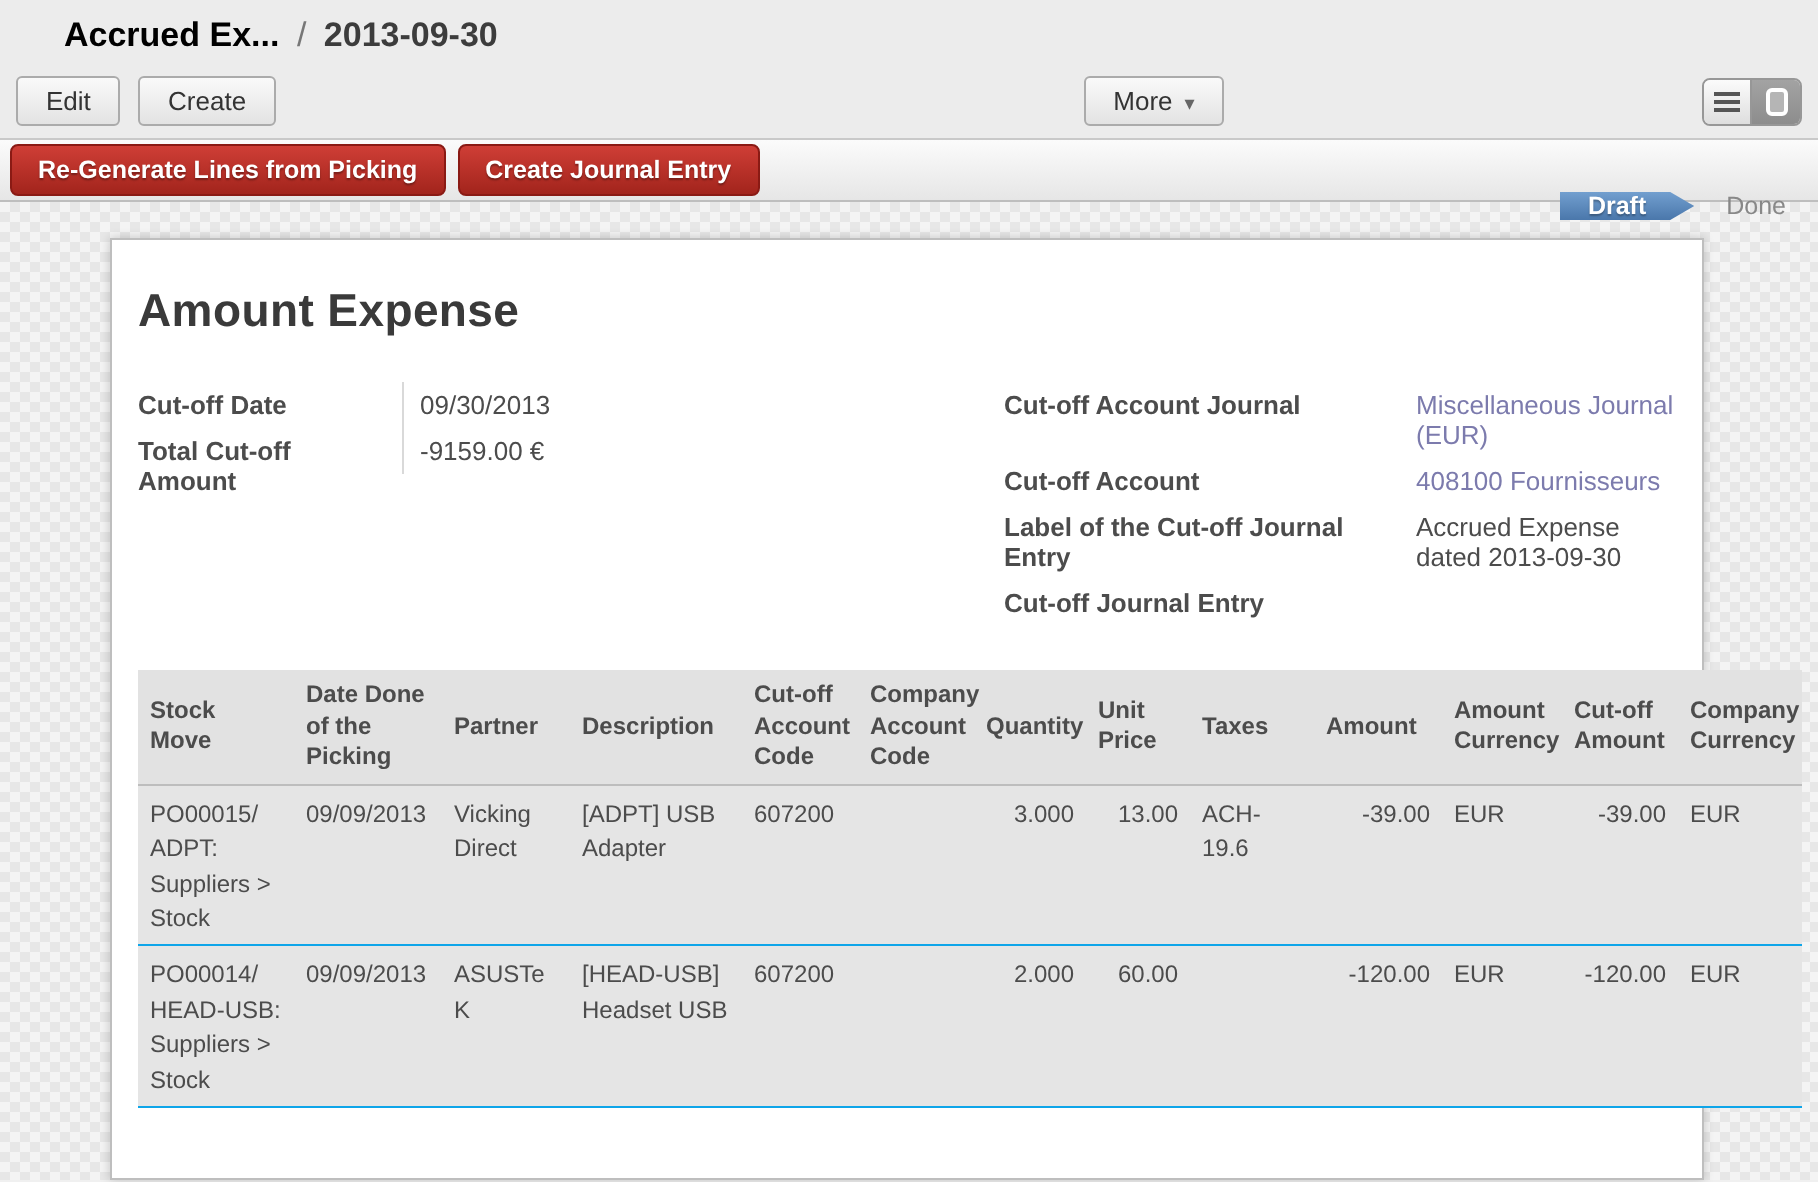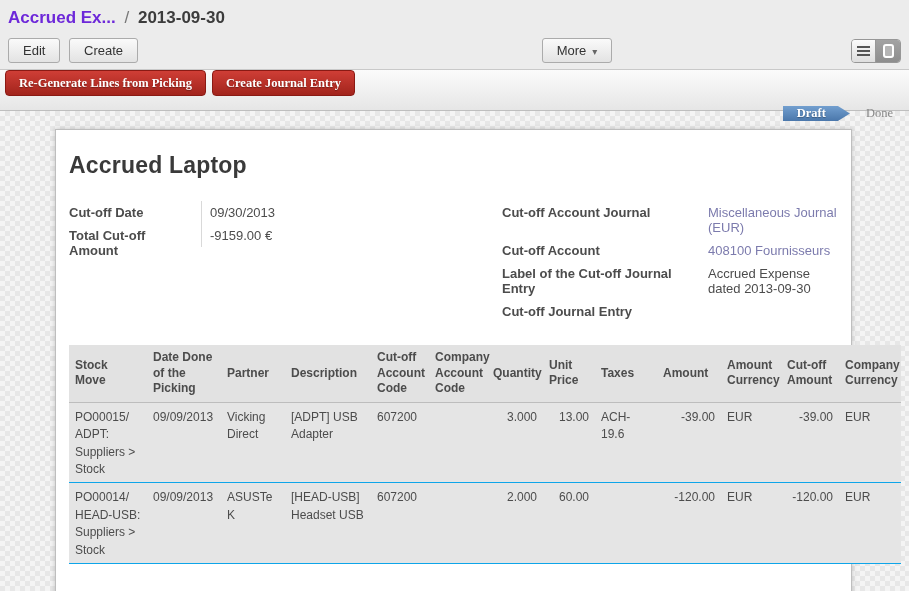--- a/index.html
+++ b/index.html
@@ -4,21 +4,21 @@
 <style>
   * { margin:0; padding:0; box-sizing:border-box; }
   html,body { width:909px; height:591px; overflow:hidden; }
   body {
     font-family:"Liberation Sans","DejaVu Sans",sans-serif;
     color:#4c4c4c; background:#f0f0f0; font-size:13px;
   }
   
   .top { background:#ececec; border-bottom:1px solid #c9c9c9; padding:8px 8px 6px 8px; height:70px; }
   .breadcrumb { font-size:17px; font-weight:bold; margin-bottom:10px; }
-  .breadcrumb a { color:#6d28d9; text-decoration:none; cursor:pointer; }
+  .breadcrumb a { color:#000000; text-decoration:none; cursor:pointer;margin-left:24px; }
   .breadcrumb .sep { color:#777; font-weight:normal; padding:0 4px; }
   .breadcrumb .current { color:#3c3c3c; }
   .control-row { display:flex; align-items:flex-end; }
   .btn {
     font-family:inherit; font-size:13px; color:#333;
     background:linear-gradient(#fafafa,#e3e3e3);
     border:1px solid #ababab; border-radius:3px;
     padding:3px 14px; height:25px; cursor:pointer; margin-right:5px;
   }
   .control-left { width:300px; }
@@ -27,22 +27,22 @@
   
   .switcher { display:inline-flex; border:1px solid #979797; border-radius:4px; overflow:hidden; height:24px; }
   .sw { width:24px; height:22px; display:flex; align-items:center; justify-content:center; cursor:pointer; }
   .sw.listv { background:linear-gradient(#fbfbfb,#dedede); border-right:1px solid #979797; }
   .sw.formv { background:linear-gradient(#a3a3a3,#8d8d8d); }
   .hamburger { width:13px; height:10px;
     background:repeating-linear-gradient(#555 0 2px, transparent 2px 4px); }
   .form-glyph { width:11px; height:14px; border:2px solid #fff; border-radius:3px; background:#b5b5b5; }
   
   .statusbar {
-    height:41px; background:linear-gradient(#fbfbfb,#e6e6e6);
-    border-bottom:1px solid #bebebe; display:flex; align-items:flex-start; justify-content:space-between;font-family:Liberation Serif, serif;
+    height:31px; background:linear-gradient(#fbfbfb,#e6e6e6);
+    border-bottom:1px solid #bebebe; display:flex; align-items:center; justify-content:space-between;
   }
   .action-buttons { display:flex; align-items:center; padding-left:5px; }
   .btn-red {
     font-family:inherit; font-size:12.5px; font-weight:bold; color:#fff;
     text-shadow:0 1px 1px rgba(0,0,0,.35);
     background:linear-gradient(#cf3e36,#a2241c);
     border:1px solid #8a1a14; border-radius:4px;
     padding:5px 13px; margin-right:6px; cursor:pointer; height:26px;
   }
   .states { display:flex; align-items:stretch; font-size:12.5px; }
@@ -128,21 +128,21 @@
     <button class="btn-red">Create Journal Entry</button>
   </div>
   <div class="states" id="states">
       <span class="state active">Draft</span>
       <span class="state">Done</span>
     </div>
 </div>
 
 <div class="page">
   <div class="sheet">
-    <h1>Accrued Laptop</h1>
+    <h1>Amount Expense</h1>
     <div class="groups">
       <div class="fgroup leftg" id="group-left">
           <div class="frow">
             <label class="flabel">Cut-off Date</label>
             <div class="fval">09/30/2013</div>
           </div>
           <div class="frow">
             <label class="flabel">Total Cut-off Amount</label>
             <div class="fval">-9159.00 €</div>
           </div>

